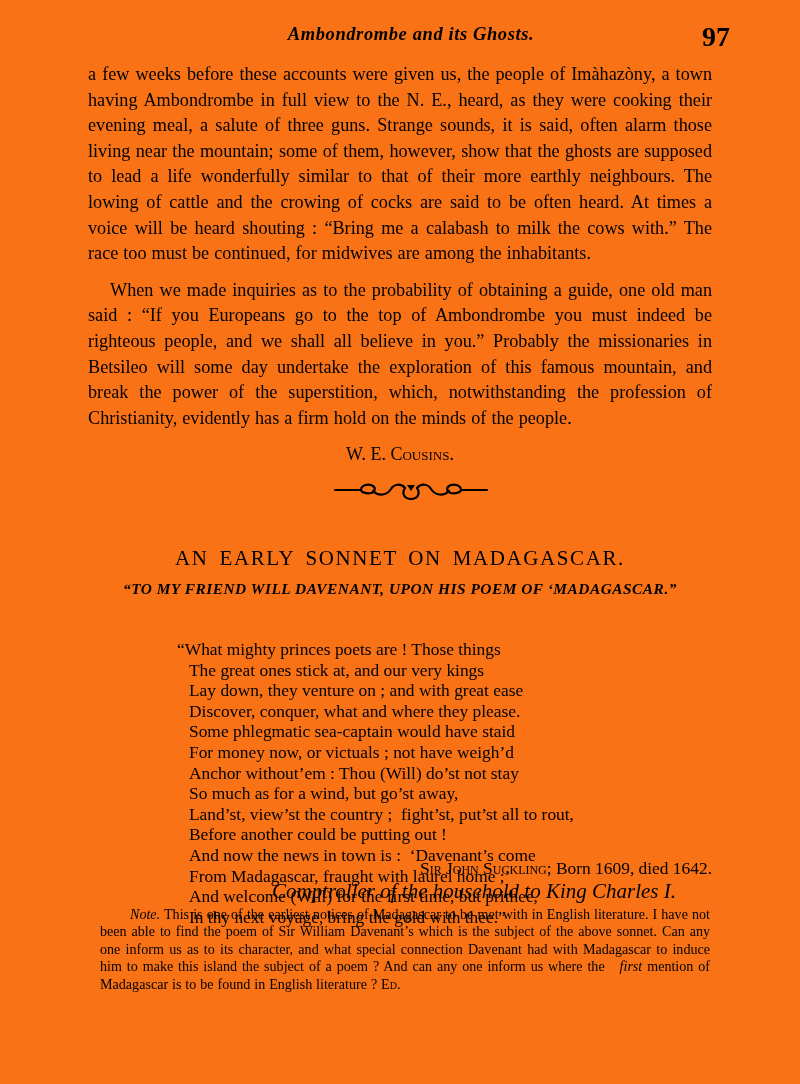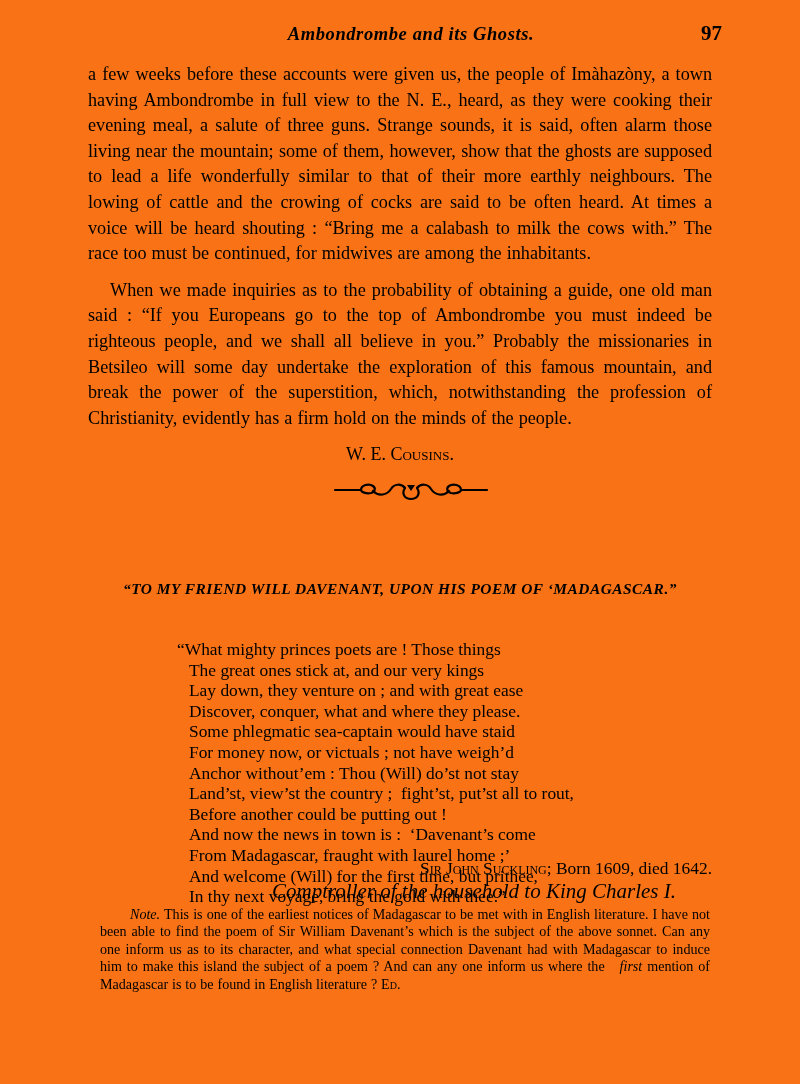--- a/index.html
+++ b/index.html
@@ -32,24 +32,24 @@
     left: 0;
     right: 0;
     text-align: center;
     font-style: italic;
     font-weight: bold;
     font-size: 18.5px;
     letter-spacing: 0.6px;
   }
   .running-head-folio {
     position: absolute;
-    right: 12px;
+    right: 4px;
     top: -3px;
     font-weight: bold;
-    font-size: 21px;
+    font-size: 28px;
   }
 
   
   .body-block {
     position: absolute;
     left: 88px;
     top: 62px;
     width: 624px;
   }
   .para {
@@ -197,30 +197,32 @@
         <path d="M30 12 c0 -5 8 -7 12 -4 c3 2 2 6 -2 7 c-5 1 -10 -1 -10 -3 z"></path>
         <path d="M130 12 c0 -5 -8 -7 -12 -4 c-3 2 -2 6 2 7 c5 1 10 -1 10 -3 z"></path>
         <path d="M42 13 c6 6 14 4 18 -2 c3 -5 10 -6 14 -1"></path>
         <path d="M118 13 c-6 6 -14 4 -18 -2 c-3 -5 -10 -6 -14 -1"></path>
         <path d="M74 10 c-4 6 0 11 6 11 c6 0 10 -5 6 -11"></path>
       </g>
       <path d="M76 7 h8 l-4 6 z" fill="#000000"></path>
     </svg>
   </div>
 
+  <div class="sonnet-title">AN EARLY SONNET ON MADAGASCAR.</div>
   <div class="sonnet-subtitle">“TO MY FRIEND WILL DAVENANT, UPON HIS POEM OF ‘MADAGASCAR.”</div>
 
   <div class="poem">
     <div class="poem-line hang">“What mighty princes poets are ! Those things</div>
     <div class="poem-line">The great ones stick at, and our very kings</div>
     <div class="poem-line">Lay down, they venture on ; and with great ease</div>
     <div class="poem-line">Discover, conquer, what and where they please.</div>
     <div class="poem-line">Some phlegmatic sea-captain would have staid</div>
     <div class="poem-line">For money now, or victuals ; not have weigh’d</div>
     <div class="poem-line">Anchor without’em : Thou (Will) do’st not stay</div>
+    <div class="poem-line">So much as for a wind, but go’st away,</div>
     <div class="poem-line">Land’st, view’st the country ;  fight’st, put’st all to rout,</div>
     <div class="poem-line">Before another could be putting out !</div>
     <div class="poem-line">And now the news in town is :  ‘Davenant’s come</div>
     <div class="poem-line">From Madagascar, fraught with laurel home ;’</div>
     <div class="poem-line">And welcome (Will) for the first time, but prithee,</div>
     <div class="poem-line">In thy next voyage, bring the gold with thee.”</div>
   </div>
 
   <div class="poem-attrib">
     <span class="smallcaps">Sir John Suckling</span><span>; Born 1609, died 1642.</span>

